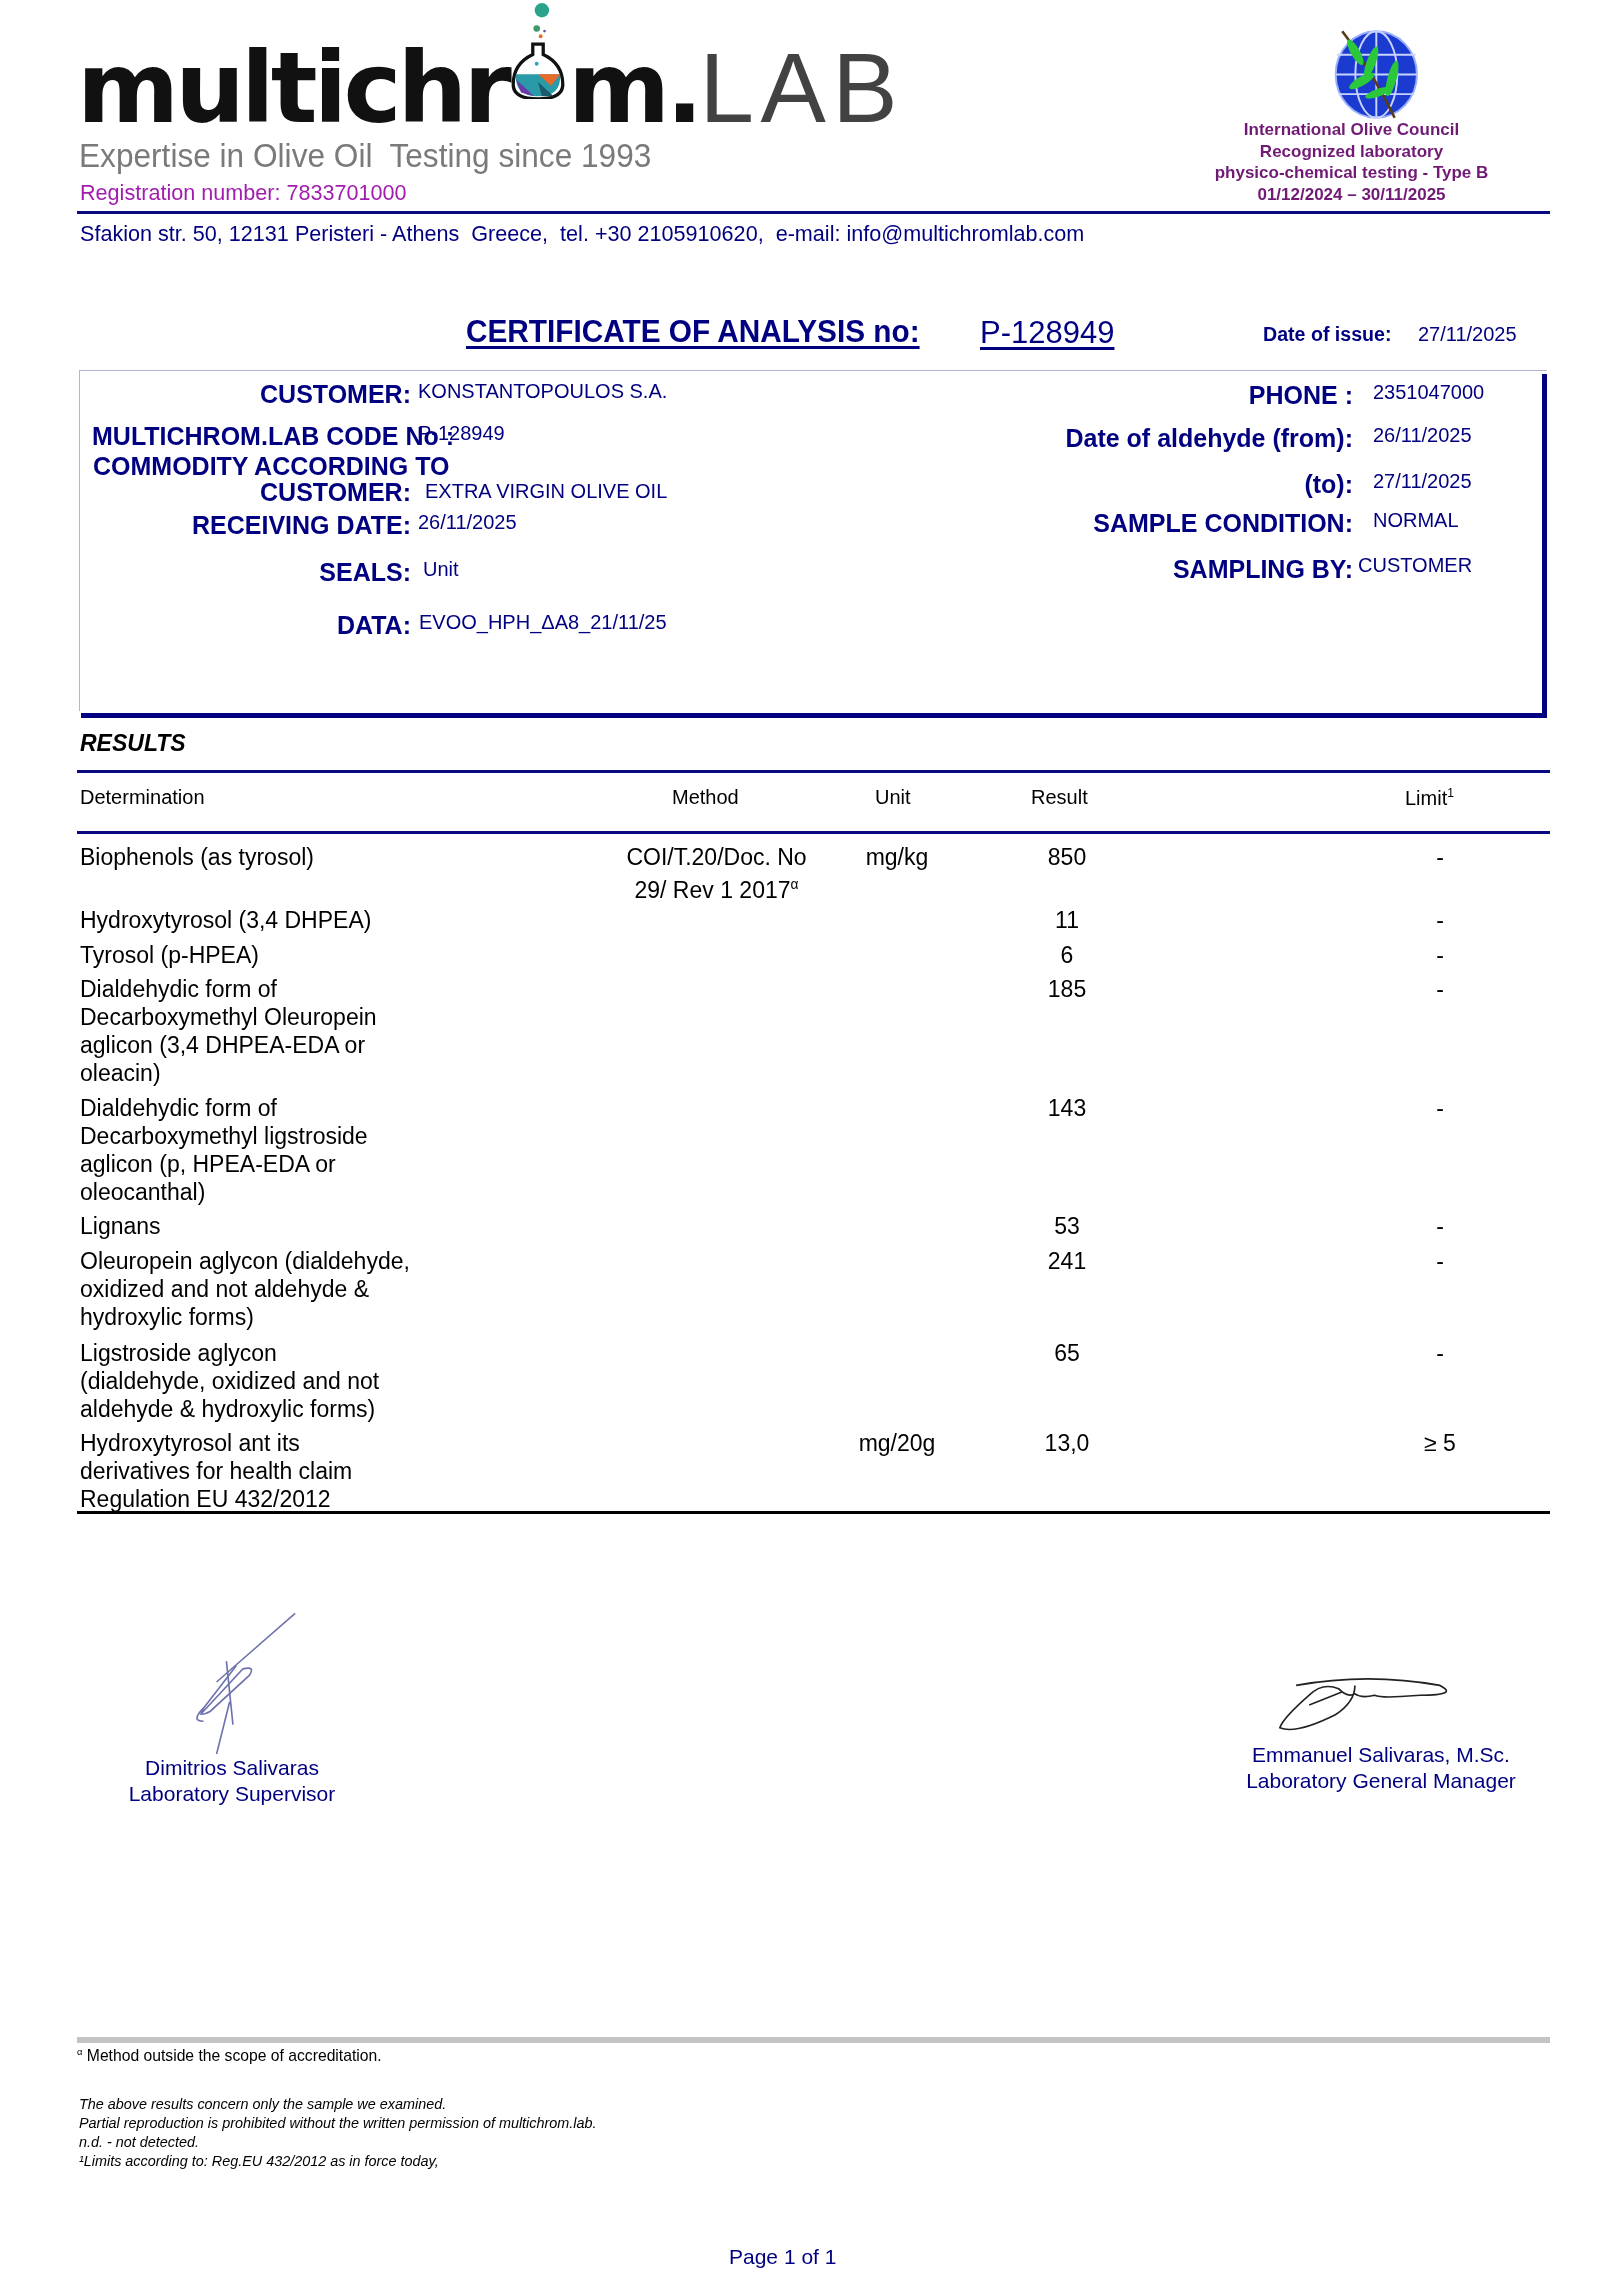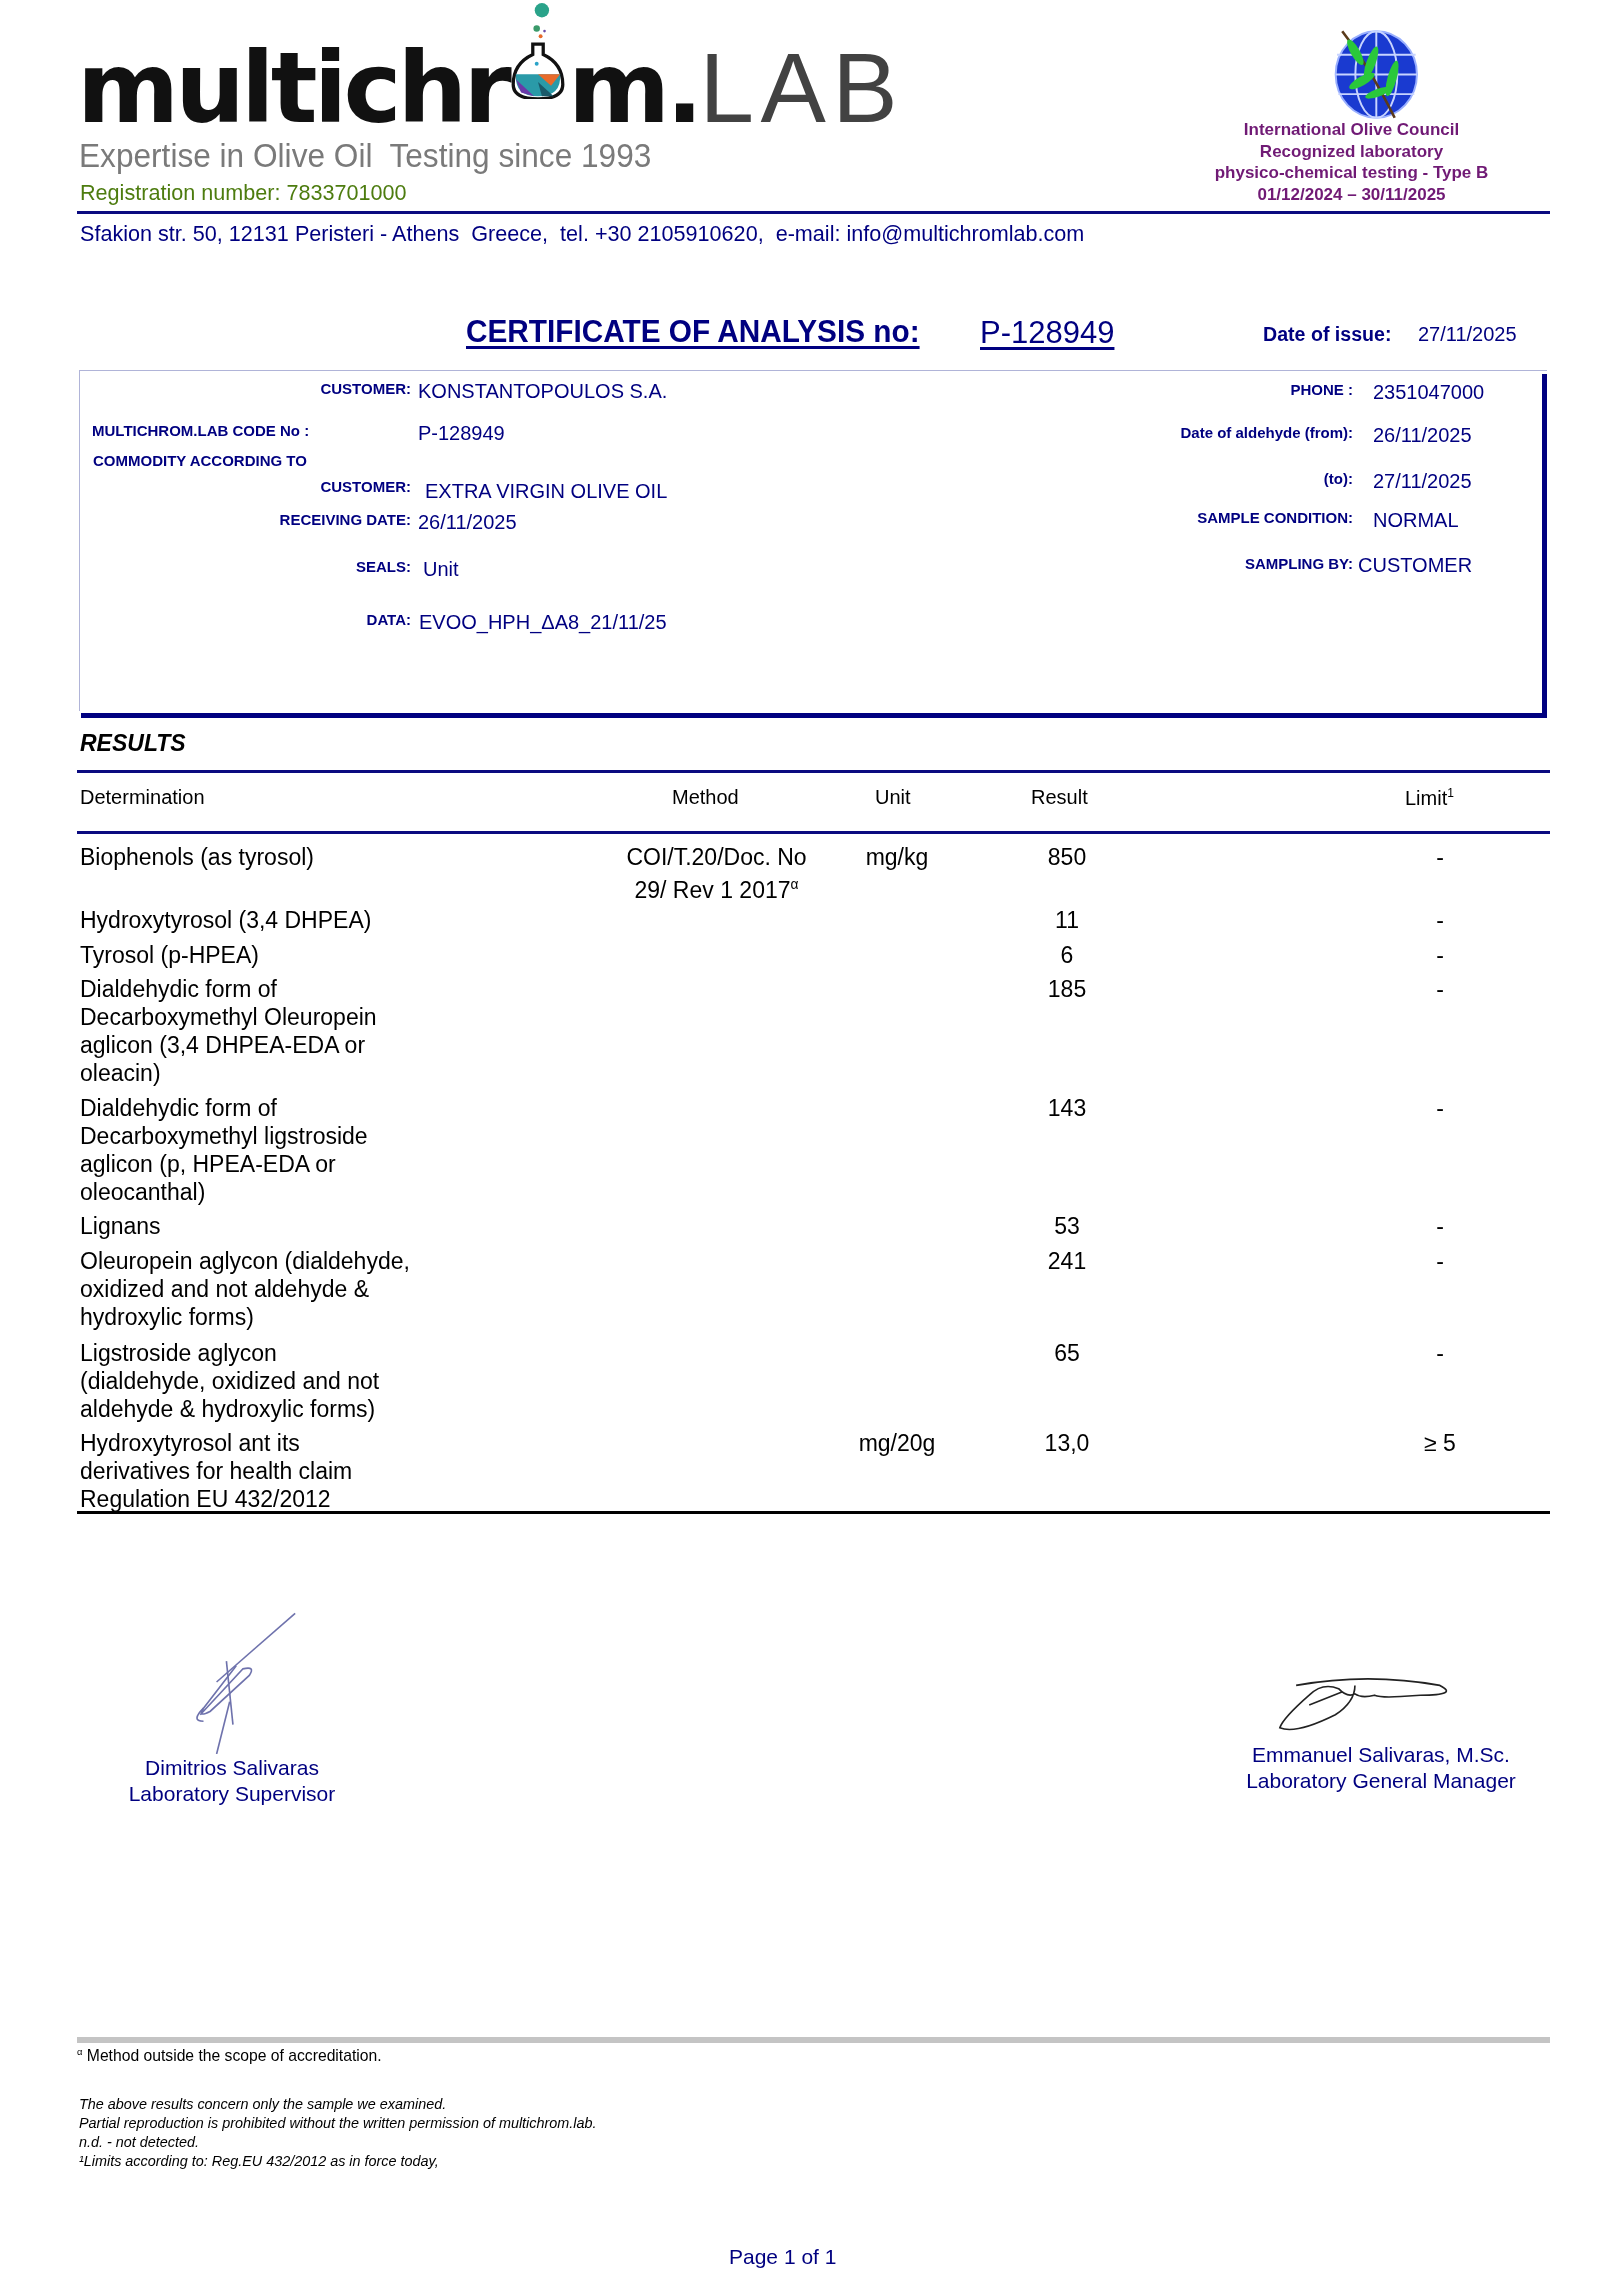--- a/index.html
+++ b/index.html
@@ -3,36 +3,36 @@
 <meta charset="utf-8">
 <style>
   html, body { margin:0; padding:0; background:#ffffff; }
   body { width:1623px; height:2295px; position:relative; overflow:hidden; font-family:"Liberation Sans", sans-serif; color:#000; }
   .abs { position:absolute; }
   
   .logo-word { left:77px; top:39px; font-family:"DejaVu Sans", sans-serif; font-weight:bold; font-size:98px; letter-spacing:-3.9px; line-height:1; color:#111; white-space:nowrap; }
   .logo-lab { font-family:"Liberation Sans", sans-serif; font-weight:normal; font-size:98px; letter-spacing:2.6px; color:#222; -webkit-text-stroke:0; }
   .logo-lab span{ font-weight:100; }
   .tagline { left:79px; top:136px; font-size:34px; color:#7a7a7a; transform:scaleX(0.93); transform-origin:left; white-space:pre; }
-  .regno { left:80px; top:180px; font-size:21.6px; color:#4d7c0f; white-space:nowrap; }
+  .regno { left:80px; top:180px; font-size:21.6px; color:#a21caf; white-space:nowrap; }
   .rule-top { left:77px; top:211px; width:1473px; height:3.3px; background:#0a0a80; }
   .address { left:80px; top:221px; font-size:21.6px; color:#000080; white-space:pre; }
   
   .ioc-globe { left:1329px; top:26px; width:92px; height:95px; }
   .ioc-text { left:1211px; top:119px; width:281px; text-align:center; color:#701a75; font-weight:bold; font-size:17px; line-height:21.6px; }
   
   .title { left:466px; top:314px; font-weight:bold; font-size:31px; color:#000080; text-decoration:underline; text-underline-offset:3.9px; white-space:nowrap; transform:scaleX(0.96); transform-origin:left; }
   .title-no { left:980px; top:315px; font-size:31px; color:#000080; text-decoration:underline; text-underline-offset:3.9px; white-space:nowrap; }
   .issue-lbl { left:1263px; top:323px; font-weight:bold; font-size:19.6px; color:#000080; white-space:nowrap; }
   .issue-val { left:1418px; top:323px; font-size:20px; color:#000080; white-space:nowrap; }
   
   .box { left:79px; top:370px; width:1467px; height:340px; border-top:1.3px solid #b0b4d8; border-left:1.3px solid #b0b4d8; }
   .box-shadow-r { left:1542px; top:374px; width:5.2px; height:344px; background:#000080; }
   .box-shadow-b { left:81px; top:713px; width:1466px; height:5.2px; background:#000080; }
-  .lbl { font-weight:bold; font-size:15px; color:#000080; white-space:nowrap; text-align:right; }
+  .lbl { font-weight:bold; font-size:25px; color:#000080; white-space:nowrap; text-align:right; }
   .val { font-size:20px; color:#000080; white-space:nowrap; }
   
   .results-h { left:80px; top:730px; font-weight:bold; font-style:italic; font-size:23px; white-space:nowrap; }
   .rule-blue { height:3.3px; background:#0a0a80; left:77px; width:1473px; }
   .th { font-weight:normal; font-size:20px; white-space:nowrap; }
   .td { font-size:23px; line-height:28px; white-space:nowrap; }
   .rule-black { left:77px; top:1511px; width:1473px; height:2.6px; background:#000; }
   
   .sig-name { font-size:21px; color:#000080; text-align:center; line-height:26px; white-space:nowrap; }
   

